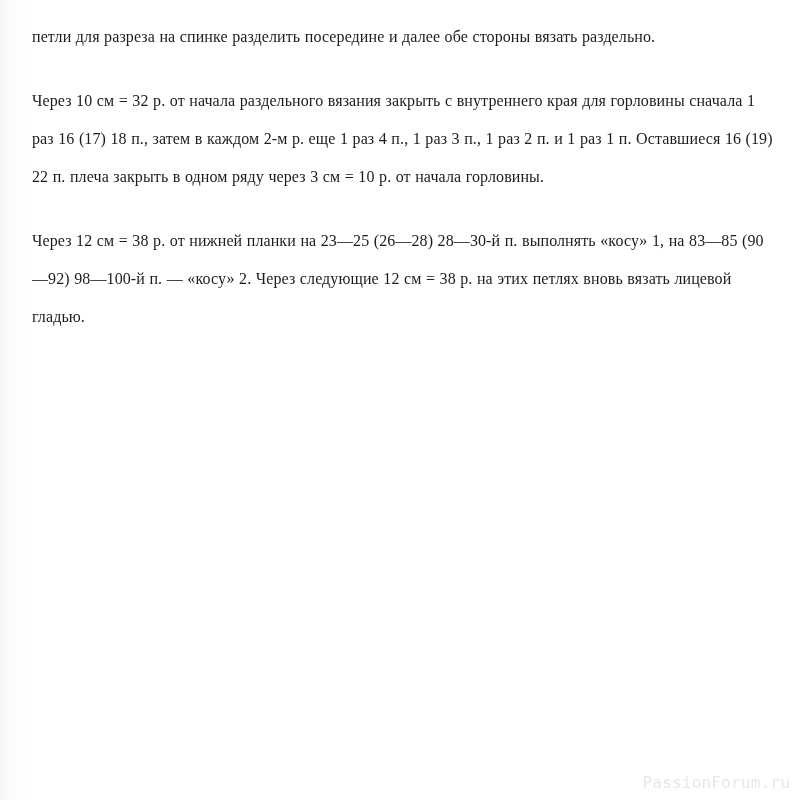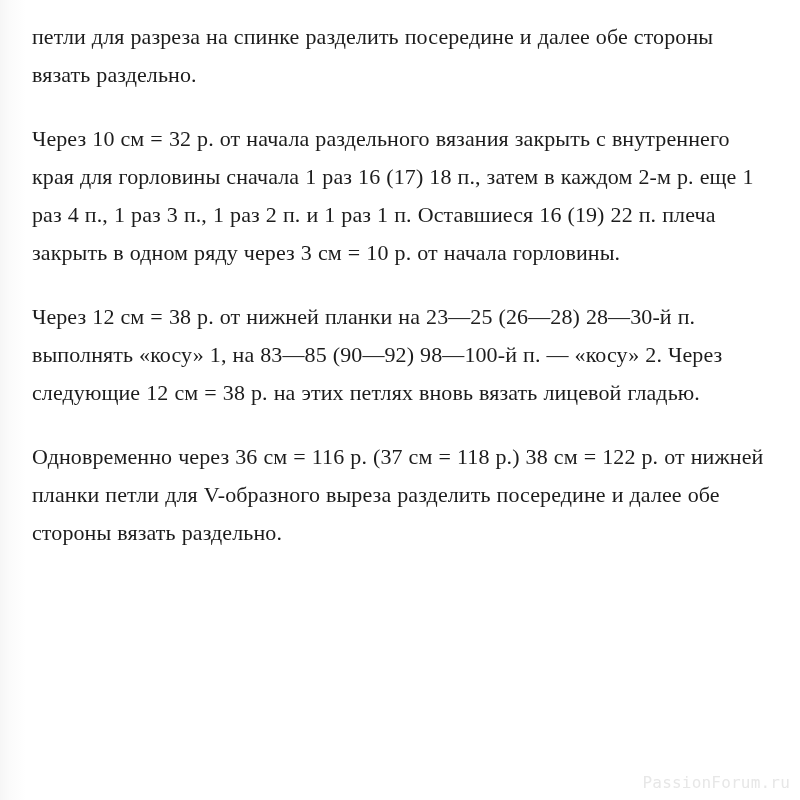--- a/index.html
+++ b/index.html
@@ -32,21 +32,21 @@
 
   #doc-body {
     position: absolute;
     left: 32px;
     top: 18px;
     width: 742px;
   }
 
   .para {
     margin: 0 0 26px 0;
-    font-size: 22px;
+    font-size: 16px;
     line-height: 38px;
     letter-spacing: 0.1px;
     text-align: left;
     word-spacing: 0.4px;
     white-space: pre-wrap;
   }
   .para:last-of-type {
     margin-bottom: 0;
   }
 
@@ -70,16 +70,15 @@
 </style>
 </head>
 <body>
 
 <div id="page"></div>
 
 <main id="doc-body">
   <p class="para">петли для разреза на спинке разделить посередине и далее обе стороны вязать раздельно.</p>
   <p class="para">Через 10 см = 32 р. от начала раздельного вязания закрыть с внутреннего края для горловины сначала 1 раз 16 (17) 18 п., затем в каждом 2-м р. еще 1 раз 4 п., 1 раз 3 п., 1 раз 2 п. и 1 раз 1 п. Оставшиеся 16 (19) 22 п. плеча закрыть в одном ряду через 3 см = 10 р. от начала горловины.</p>
   <p class="para">Через 12 см = 38 р. от нижней планки на 23—25 (26—28) 28—30-й п. выполнять «косу» 1, на 83—85 (90—92) 98—100-й п. — «косу» 2. Через следующие 12 см = 38 р. на этих петлях вновь вязать лицевой гладью.</p>
-  <p class="para">Одновременно через 36 см = 116 р. (37 см = 118 р.) 38 см = 122 р. от нижней планки петли для V-образного выреза разделить посередине и далее обе стороны вязать раздельно.</p>
 </main>
 
 <div id="watermark">PassionForum.ru</div>
 
 </body></html>

